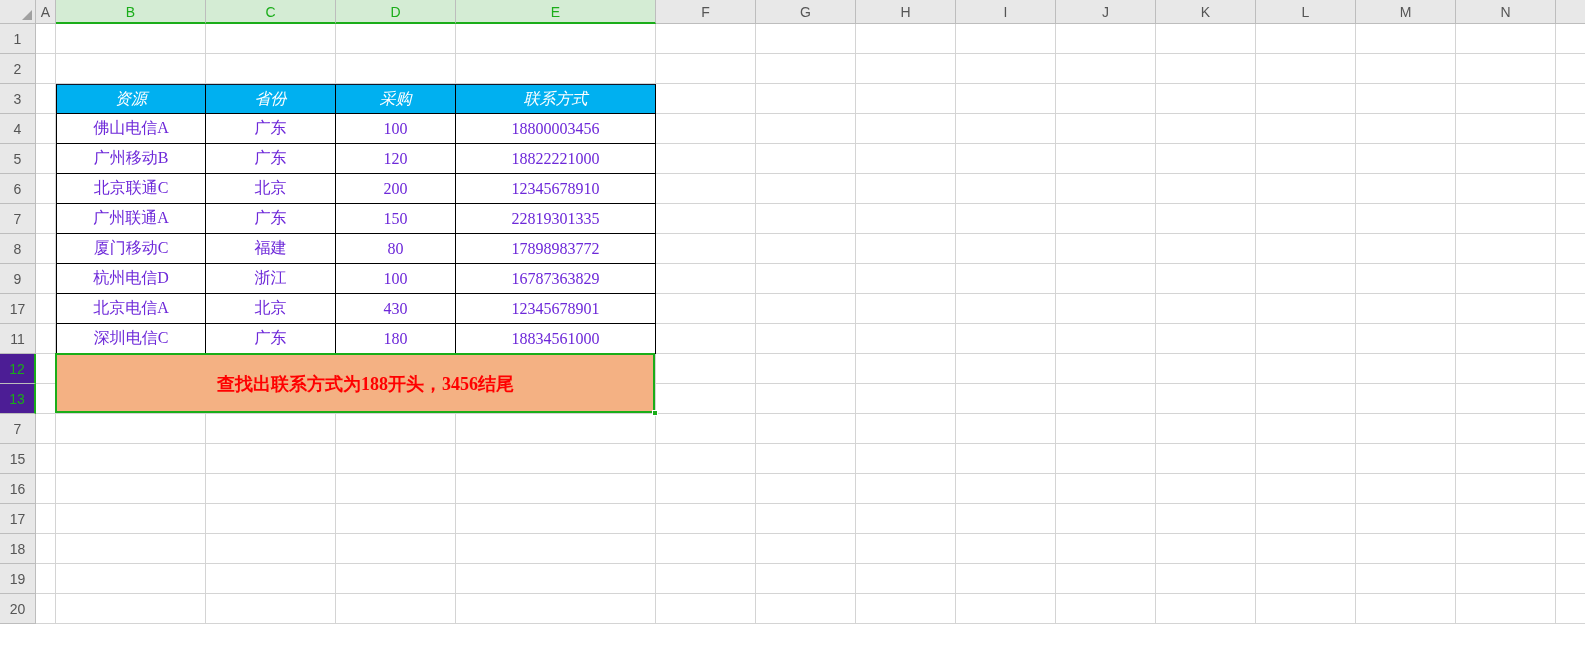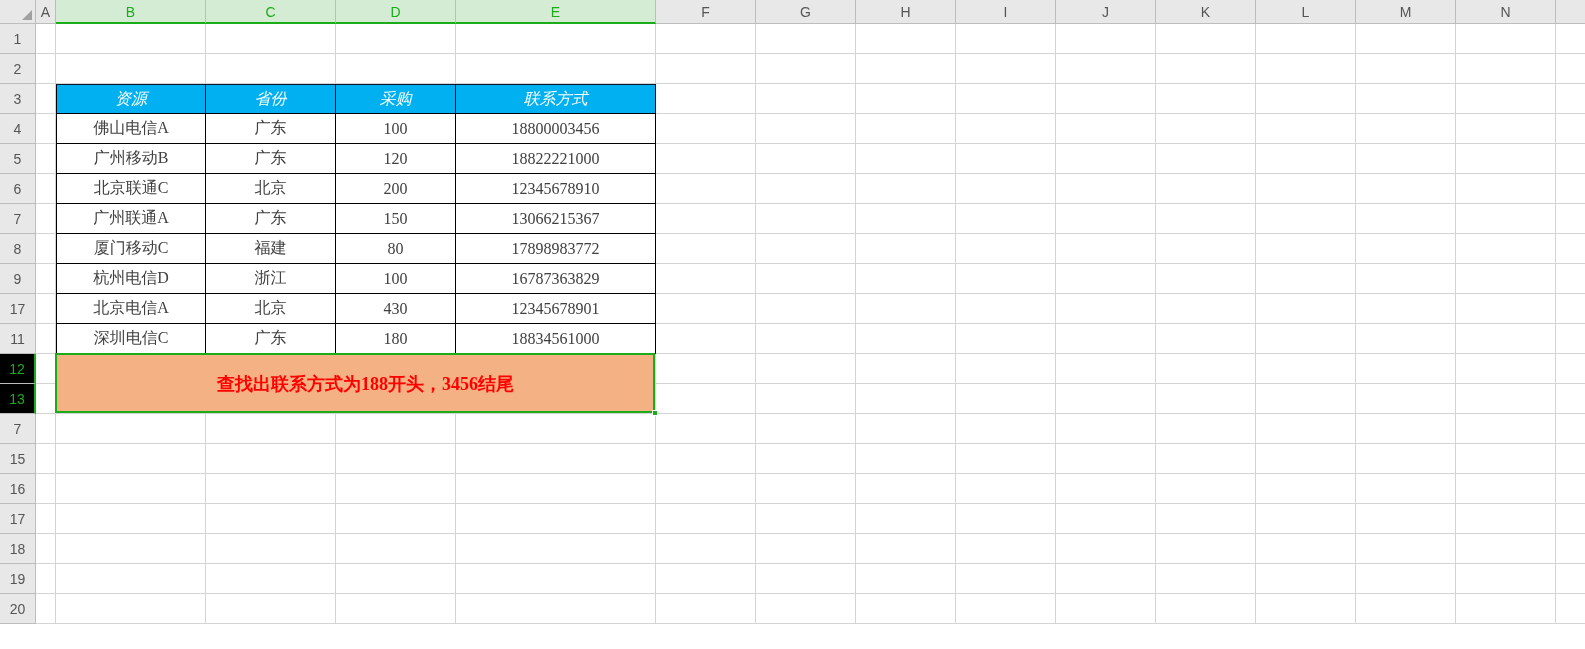--- a/index.html
+++ b/index.html
@@ -70,21 +70,21 @@
     font-style: italic;
     font-family: "KaiTi", "STKaiti", serif;
     border-right: 1px solid #000;
     border-bottom: 1px solid #000;
     border-top: 1px solid #0f172a;
   }
   .table-header.first { border-left: 1px solid #000; }
   .table-header.last { border-right: 1px solid #000; }
   .table-cell {
     background: #fff;
-    color: #404040;
+    color: #6d28d9;
     font-family: "KaiTi", "STKaiti", serif;
     border-right: 1px solid #000;
     border-bottom: 1px solid #000;
   }
   .table-cell.first { border-left: 1px solid #000; }
   .table-cell.last { border-right: 1px solid #000; }
   .note-cell {
     background: #f4b183;
     color: #ff0000;
     font-weight: bold;
@@ -101,21 +101,21 @@
     position: absolute;
     width: 6px;
     height: 6px;
     background: #1aad19;
     border: 1px solid #fff;
     pointer-events: auto;
     cursor: crosshair;
     z-index: 6;
   }
   .col-header.sel { background: #d4ecd4; border-bottom: 2px solid #1aad19; color: #1aad19; }
-  .row-header.sel { background: #000000; border-right: 2px solid #1aad19; color: #1aad19; }
+  .row-header.sel { background: #4c1d95; border-right: 2px solid #1aad19; color: #1aad19; }
 </style>
 </head>
 <body>
 
 <div class="spreadsheet" id="grid" style="grid-template-columns: 36px 20px 150px 130px 120px 200px 100px 100px 100px 100px 100px 100px 100px 100px 100px 100px; grid-template-rows: 24px 30px 30px 30px 30px 30px 30px 30px 30px 30px 30px 30px 30px 30px 30px 30px 30px 30px 30px 30px 30px; position: relative;">
     <div class="corner"></div>
     <div class="col-header">A</div>
     <div class="col-header sel">B</div>
     <div class="col-header sel">C</div>
     <div class="col-header sel">D</div>
@@ -224,21 +224,21 @@
     <div class="cell"></div>
     <div class="cell"></div>
     <div class="cell"></div>
     <div class="cell"></div>
     <div class="cell"></div>
     <div class="row-header">7</div>
     <div class="cell"></div>
     <div class="cell table-cell first">广州联通A</div>
     <div class="cell table-cell">广东</div>
     <div class="cell table-cell">150</div>
-    <div class="cell table-cell last">13066215367</div>
+    <div class="cell table-cell last">22819301335</div>
     <div class="cell"></div>
     <div class="cell"></div>
     <div class="cell"></div>
     <div class="cell"></div>
     <div class="cell"></div>
     <div class="cell"></div>
     <div class="cell"></div>
     <div class="cell"></div>
     <div class="cell"></div>
     <div class="cell"></div>

